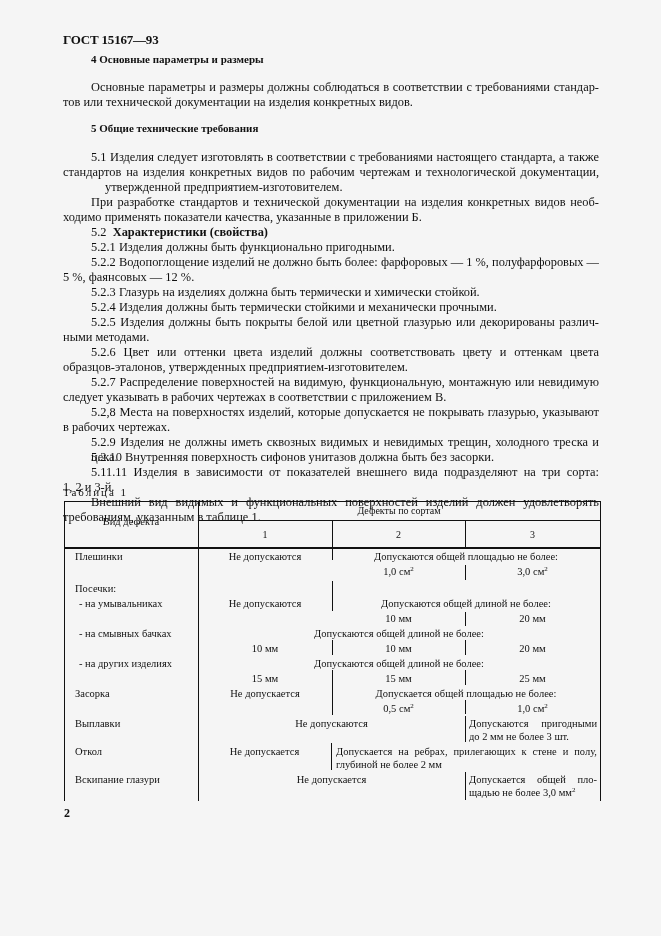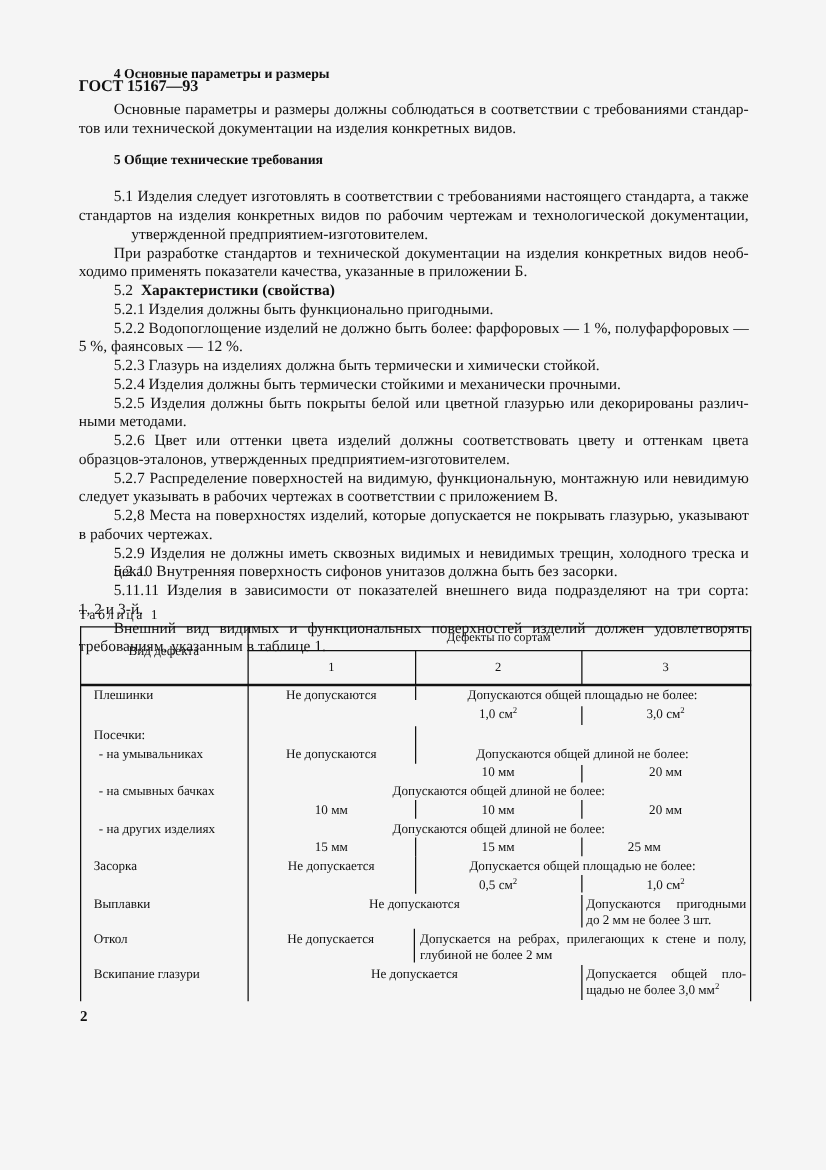--- a/index.html
+++ b/index.html
@@ -2,21 +2,21 @@
 <html><head>
 <meta charset="utf-8">
 <style>
   html, body { margin: 0; padding: 0; }
   body {
     width: 661px; height: 936px; background: #f5f5f5;
     font-family: "Liberation Serif", "DejaVu Serif", serif;
     color: #111; position: relative; overflow: hidden;
   }
   .abs { position: absolute; white-space: nowrap; }
-  .hdr { left: 63px; top: 32px; font-size: 13px; font-weight: bold; letter-spacing: -0.2px; margin-top: 29px; }
+  .hdr { left: 63px; top: 32px; font-size: 13px; font-weight: bold; letter-spacing: -0.2px; }
   .h2 { font-size: 11px; font-weight: bold; }
   .p { font-size: 12.4px; line-height: 15px; }
   .just { text-align: justify; text-align-last: justify; white-space: normal; }
   .tcap { left: 63px; top: 486px; font-size: 11px; letter-spacing: 2px; }
   .tbl-line { position: absolute; background: #111; }
   .tc { position: absolute; font-size: 10.5px; white-space: nowrap; }
   .ctr { text-align: center; }
   .pagenum { left: 64px; top: 806px; font-size: 12px; font-weight: bold; }
   sup { font-size: 7px; vertical-align: 4px; line-height: 0; }
 </style>
@@ -122,21 +122,21 @@
       <div class="tc ctr" style="left:198px; top:643px; width:134px;">10 мм</div>
       <div class="tc ctr" style="left:332px; top:643px; width:133px;">10 мм</div>
       <div class="tc ctr" style="left:465px; top:643px; width:135px;">20 мм</div>
     </div>
 
     <div>
       <div class="tc" style="left:79px; top:658px;">- на других изделиях</div>
       <div class="tc ctr" style="left:198px; top:658px; width:402px;">Допускаются общей длиной не более:</div>
       <div class="tc ctr" style="left:198px; top:673px; width:134px;">15 мм</div>
       <div class="tc ctr" style="left:332px; top:673px; width:133px;">15 мм</div>
-      <div class="tc ctr" style="left:448px; top:673px; width:135px;">25 мм</div>
+      <div class="tc ctr" style="left:465px; top:673px; width:135px;">25 мм</div>
     </div>
 
     <div>
       <div class="tc" style="left:75px; top:688px;">Засорка</div>
       <div class="tc ctr" style="left:198px; top:688px; width:134px;">Не допускается</div>
       <div class="tc ctr" style="left:332px; top:688px; width:268px;">Допускается общей площадью не более:</div>
       <div class="tc ctr" style="left:332px; top:703px; width:133px;"><span>0,5 см</span><sup>2</sup></div>
       <div class="tc ctr" style="left:465px; top:703px; width:135px;"><span>1,0 см</span><sup>2</sup></div>
     </div>
 

